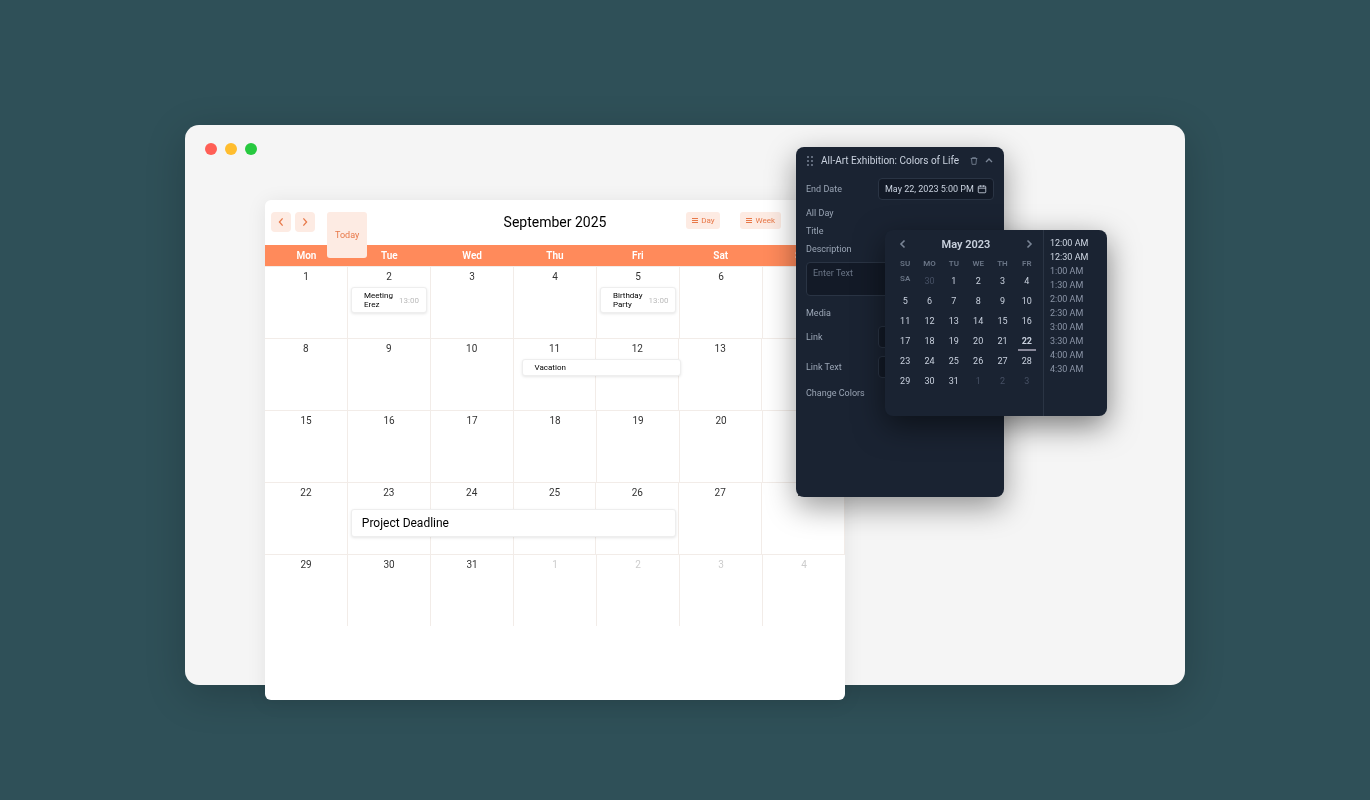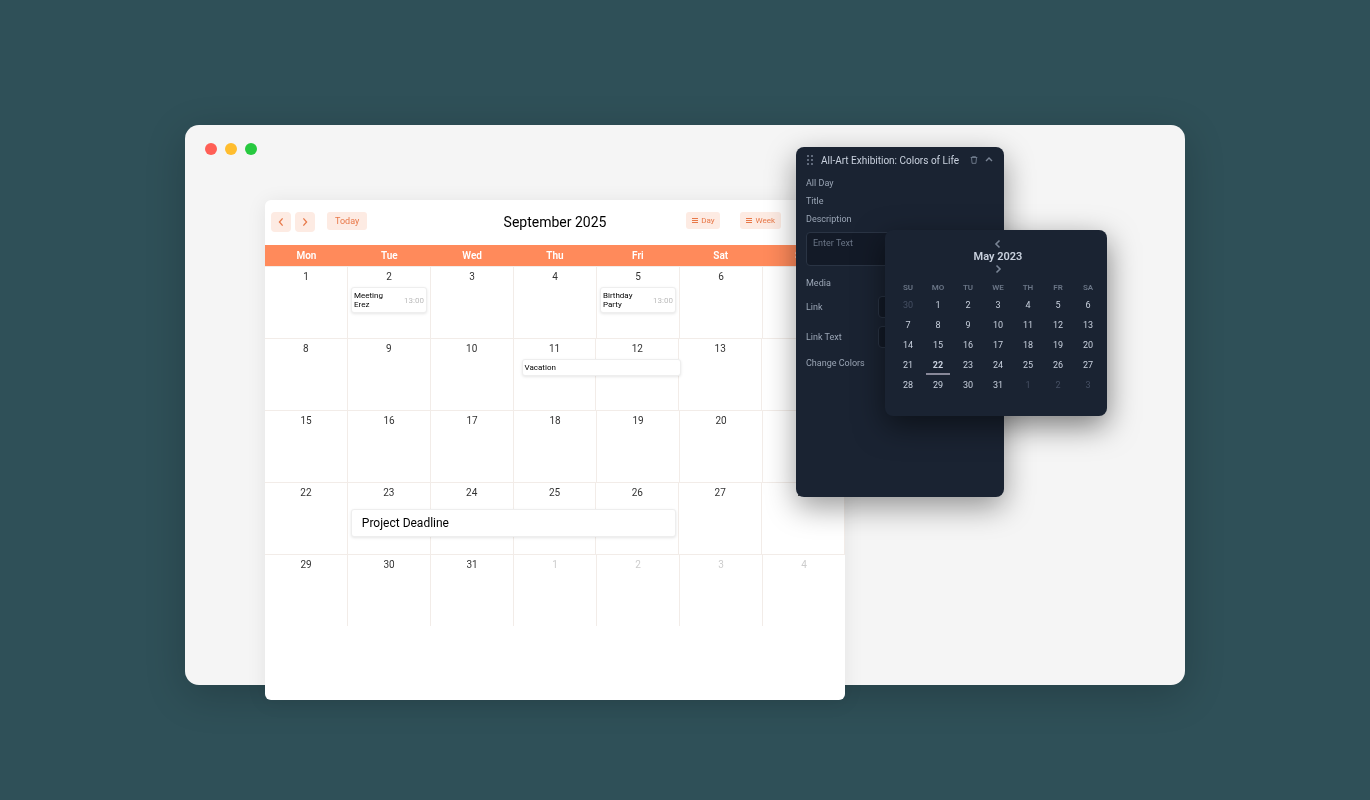--- a/index.html
+++ b/index.html
@@ -17,21 +17,21 @@
   position: absolute; left: 80px; top: 75px; width: 580px; height: 500px;
   background: #fff; border-radius: 6px; box-shadow: 0 2px 20px rgba(0,0,0,0.08);
 }
 
 .cal-toolbar { position: relative; height: 45px; }
 .nav-btns { position: absolute; left: 6px; top: 12px; display: flex; gap: 4px; }
 .nav-btn {
   width: 20px; height: 20px; background: #fdebe3; border-radius: 4px; display: flex;
   align-items: center; justify-content: center; cursor: pointer; color: #e87848;
 }
-.today-btn { position: absolute; left: 62px; top: 12px; font-size: 9px; color: #e87848; background: #fdebe3; padding: 4px 8px; border-radius: 3px; cursor: pointer; }
+.today-btn { position: absolute; left: 62px; top: 12px; font-size: 9px; color: #e87848; background: #fdebe3; padding: 18px 8px; border-radius: 3px; cursor: pointer; }
 .cal-title { position: absolute; left: 50%; top: 14px; transform: translateX(-50%); font-size: 14px; font-weight: 400; }
 .view-btns { position: absolute; right: 0; top: 12px; display: flex; gap: 20px; padding-left: 9px; }
 .view-btn {
   font-size: 8px; padding: 4px 6px; background: #fdebe3; border-radius: 3px; color: #e87848;
   display: flex; align-items: center; gap: 3px; cursor: pointer;
 }
 .view-btn.active { background: #ff8a5b; color: #fff; }
 .view-icon { display: inline-flex; flex-direction: column; gap: 1px; }
 .view-icon span { display: block; width: 6px; height: 1px; background: currentColor; }
 
@@ -40,33 +40,33 @@
 
 .grid { display: flex; flex-direction: column; }
 .week-row { display: flex; min-height: 72px; border-top: 1px solid #f2ece8; position: relative; }
 .day-cell { flex: 1; border-right: 1px solid #f2ece8; position: relative; padding: 4px 0 0 0; }
 .day-cell:last-child { border-right: none; }
 .day-num { font-size: 10px; text-align: center; color: #333; }
 .day-num.dim { color: #ccc; }
 
 .event-chip {
   position: absolute; background: #fff; border: 1px solid #eee; border-radius: 3px;
-  font-size: 8px; padding: 3px 2px; box-shadow: 0 1px 3px rgba(0,0,0,0.1);
+  font-size: 8px; padding: 3px 12px; box-shadow: 0 1px 3px rgba(0,0,0,0.1);
   display: flex; justify-content: space-between; align-items: center;
 }
 .event-chip .time { color: #bbb; margin-left: 6px; }
 .event-wide { font-size: 12px; padding: 6px 10px; }
 
 
 .editor {
   position: absolute; left: 796px; top: 147px; width: 208px; height: 350px;
   background: #1a2332; border-radius: 8px; color: #9aa5b5; font-size: 10px;
   box-shadow: 0 10px 30px rgba(0,0,0,0.4);
 }
-.ed-header { display: flex; align-items: flex-start; padding: 8px 10px; gap: 5px; }
+.ed-header { display: flex; align-items: center; padding: 8px 10px; gap: 5px; }
 .ed-title { font-size: 10px; color: #c9d1de; flex: 1; white-space: nowrap; overflow: hidden; }
 .ed-icon { width: 10px; height: 10px; color: #7a8596; cursor: pointer; }
 .ed-row { display: flex; align-items: center; padding: 4px 10px; gap: 8px; }
 .ed-label { width: 64px; font-size: 9px; }
 .ed-input {
   flex: 1; background: #131a27; border: 1px solid #2a3444; border-radius: 4px;
   padding: 5px 6px; font-size: 9px; color: #c9d1de; display: flex; justify-content: space-between; align-items: center;
 }
 .ed-textarea {
   margin: 4px 10px 8px 10px; height: 34px; background: #131a27; border: 1px solid #2a3444;
@@ -77,24 +77,24 @@
 }
 .toggle .knob { position: absolute; left: 1px; top: 1px; width: 12px; height: 12px; background: #e8e8e8; border-radius: 50%; }
 
 
 .dpicker {
   position: absolute; left: 885px; top: 230px; width: 222px; height: 186px;
   background: #1a2332; border-radius: 8px; box-shadow: 0 10px 30px rgba(0,0,0,0.5);
   display: flex; color: #c9d1de;
 }
 .dp-cal { flex: 1; padding: 8px 4px 8px 8px; }
-.dp-head { display: flex; align-items: center; justify-content: space-between; padding: 0 4px 6px 4px; flex-direction: column; }
+.dp-head { display: flex; align-items: flex-start; justify-content: space-between; padding: 0 4px 6px 4px; }
 .dp-nav { width: 12px; height: 12px; cursor: pointer; color: #7a8596; display: flex; align-items: center; justify-content: center; }
 .dp-month { font-size: 11px; font-weight: 600; }
-.dp-grid { display: grid; grid-template-columns: repeat(7, 1fr); gap: 2px 0; }
+.dp-grid { display: grid; grid-template-columns: repeat(6, 1fr); gap: 2px 0; }
 .dp-dow { font-size: 8px; text-align: center; color: #6a7586; font-weight: 600; padding: 2px 0; }
 .dp-day { font-size: 9px; text-align: center; padding: 4px 0; cursor: pointer; }
 .dp-day.dim { color: #465064; }
 .dp-day.sel { font-weight: 700; position: relative; }
 .dp-day.sel::after { content: ""; position: absolute; left: 3px; right: 3px; bottom: -1px; height: 2px; background: #889; }
 .dp-times { width: 64px; border-left: 1px solid #2a3444; padding: 6px 2px; overflow: hidden; }
 .dp-time { font-size: 9px; color: #8b95a7; padding: 2px 4px; cursor: pointer; white-space: nowrap; }
 .dp-time.bright { color: #d0d8e4; }
 
 svg { display: block; }
@@ -315,20 +315,32 @@
         </svg>
     </span>
     <span class="ed-icon">
       <svg width="10" height="10" viewBox="0 0 10 10">
           <path d="M2 6l3-3 3 3" stroke="currentColor" stroke-width="1.4" fill="none"></path>
         </svg>
     </span>
   </div>
 
 
+  <div class="ed-row">
+    <div class="ed-label">End Date</div>
+    <div class="ed-input">
+      <span>May 22, 2023 5:00 PM</span>
+      <span>
+          <svg width="10" height="10" viewBox="0 0 12 12">
+            <rect x="1.5" y="2.5" width="9" height="8" rx="1" stroke="currentColor" fill="none"></rect>
+            <path d="M1.5 5h9M4 1.5v2M8 1.5v2" stroke="currentColor"></path>
+          </svg>
+        </span>
+    </div>
+  </div>
 
   <div class="ed-row">
     <div class="ed-label">All Day</div>
   </div>
   <div class="ed-row">
     <div class="ed-label">Title</div>
   </div>
   <div class="ed-row">
     <div class="ed-label">Description</div>
   </div>
@@ -407,13 +419,25 @@
         <div class="dp-day">27</div>
         <div class="dp-day">28</div>
         <div class="dp-day">29</div>
         <div class="dp-day">30</div>
         <div class="dp-day">31</div>
         <div class="dp-day dim">1</div>
         <div class="dp-day dim">2</div>
         <div class="dp-day dim">3</div>
       </div>
   </div>
+  <div class="dp-times" id="dp-times">
+      <div class="dp-time bright">12:00 AM</div>
+      <div class="dp-time bright">12:30 AM</div>
+      <div class="dp-time">1:00 AM</div>
+      <div class="dp-time">1:30 AM</div>
+      <div class="dp-time">2:00 AM</div>
+      <div class="dp-time">2:30 AM</div>
+      <div class="dp-time">3:00 AM</div>
+      <div class="dp-time">3:30 AM</div>
+      <div class="dp-time">4:00 AM</div>
+      <div class="dp-time">4:30 AM</div>
+    </div>
 </div>
 
 </body></html>

